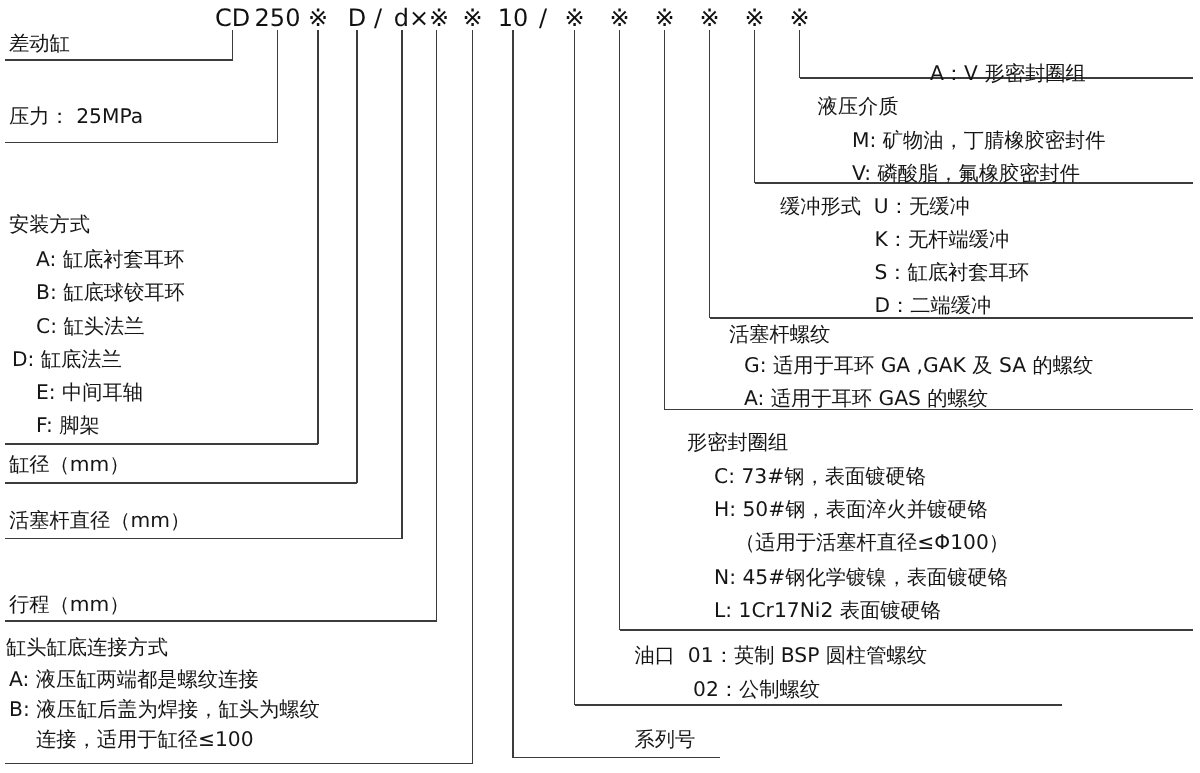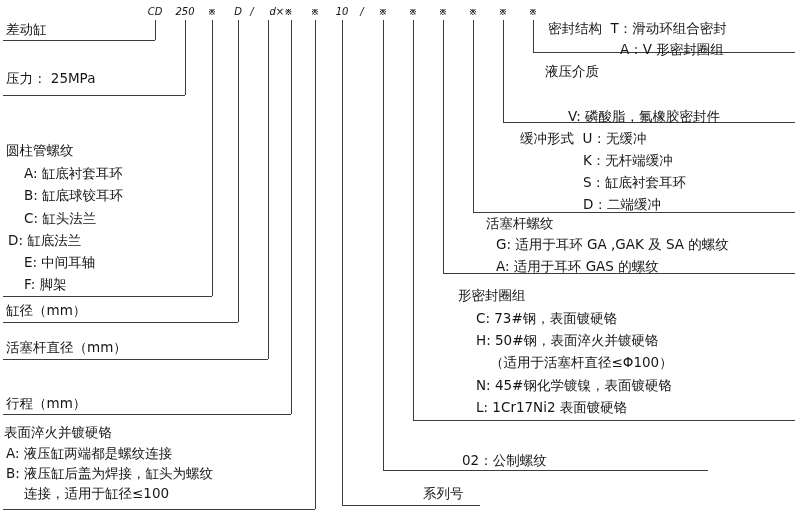--- a/index.html
+++ b/index.html
@@ -16,25 +16,24 @@
     position:absolute;
     font-size:13.5px;
     line-height:16px;
     white-space:pre;
     color:#151515;
   }
   .tok{
     position:absolute;
     top:3px;
     transform:translateX(-50%);
-    font-size:10px;
+    font-size:16px;
     line-height:17px;
     white-space:pre;
     color:#111;
-    font-style:italic;
   }
 </style>
 </head>
 <body>
 
 <div class="canvas">
 
   <svg class="lines" width="800" height="515" viewBox="0 0 800 515" shape-rendering="crispEdges">
     <g stroke="#3c3c3c" stroke-width="1" fill="none">
 
@@ -85,56 +84,57 @@
     <span class="tok" style="left:413px">※</span>
     <span class="tok" style="left:443px">※</span>
     <span class="tok" style="left:473px">※</span>
     <span class="tok" style="left:503px">※</span>
     <span class="tok" style="left:533px">※</span>
   </div>
 
   <div class="t" style="left:6px;top:21px">差动缸</div>
   <div class="t" style="left:6px;top:70px">压力： 25MPa</div>
 
-  <div class="t" style="left:6px;top:142px">圆柱管螺纹</div>
+  <div class="t" style="left:6px;top:142px">安装方式</div>
   <div class="t" style="left:24px;top:165px">A: 缸底衬套耳环</div>
   <div class="t" style="left:24px;top:187px">B: 缸底球铰耳环</div>
   <div class="t" style="left:24px;top:210px">C: 缸头法兰</div>
   <div class="t" style="left:8px;top:232px">D: 缸底法兰</div>
   <div class="t" style="left:24px;top:254px">E: 中间耳轴</div>
   <div class="t" style="left:24px;top:276px">F: 脚架</div>
 
   <div class="t" style="left:6px;top:302px">缸径（mm）</div>
   <div class="t" style="left:6px;top:339px">活塞杆直径（mm）</div>
   <div class="t" style="left:6px;top:395px">行程（mm）</div>
 
-  <div class="t" style="left:4px;top:424px">表面淬火并镀硬铬</div>
+  <div class="t" style="left:4px;top:424px">缸头缸底连接方式</div>
   <div class="t" style="left:6px;top:445px">A: 液压缸两端都是螺纹连接</div>
   <div class="t" style="left:6px;top:465px">B: 液压缸后盖为焊接，缸头为螺纹</div>
   <div class="t" style="left:24px;top:485px">连接，适用于缸径≤100</div>
 
-  <div class="t" style="left:548px;top:20px">密封结构  T：滑动环组合密封</div>
   <div class="t" style="left:620px;top:41px">A：V 形密封圈组</div>
 
   <div class="t" style="left:545px;top:63px">液压介质</div>
+  <div class="t" style="left:568px;top:86px">M: 矿物油，丁腈橡胶密封件</div>
   <div class="t" style="left:568px;top:108px">V: 磷酸脂，氟橡胶密封件</div>
 
   <div class="t" style="left:520px;top:130px">缓冲形式  U：无缓冲</div>
   <div class="t" style="left:583px;top:152px">K：无杆端缓冲</div>
   <div class="t" style="left:583px;top:174px">S：缸底衬套耳环</div>
   <div class="t" style="left:583px;top:196px">D：二端缓冲</div>
 
   <div class="t" style="left:486px;top:215px">活塞杆螺纹</div>
   <div class="t" style="left:496px;top:236px">G: 适用于耳环 GA ,GAK 及 SA 的螺纹</div>
   <div class="t" style="left:496px;top:258px">A: 适用于耳环 GAS 的螺纹</div>
 
   <div class="t" style="left:458px;top:287px">形密封圈组</div>
   <div class="t" style="left:476px;top:310px">C: 73#钢，表面镀硬铬</div>
   <div class="t" style="left:476px;top:332px">H: 50#钢，表面淬火并镀硬铬</div>
   <div class="t" style="left:490px;top:354px">（适用于活塞杆直径≤Φ100）</div>
   <div class="t" style="left:476px;top:377px">N: 45#钢化学镀镍，表面镀硬铬</div>
   <div class="t" style="left:476px;top:399px">L: 1Cr17Ni2 表面镀硬铬</div>
 
+  <div class="t" style="left:423px;top:429px">油口  01：英制 BSP 圆柱管螺纹</div>
   <div class="t" style="left:462px;top:452px">02：公制螺纹</div>
 
   <div class="t" style="left:423px;top:485px">系列号</div>
 
 </div>
 
 </body></html>

